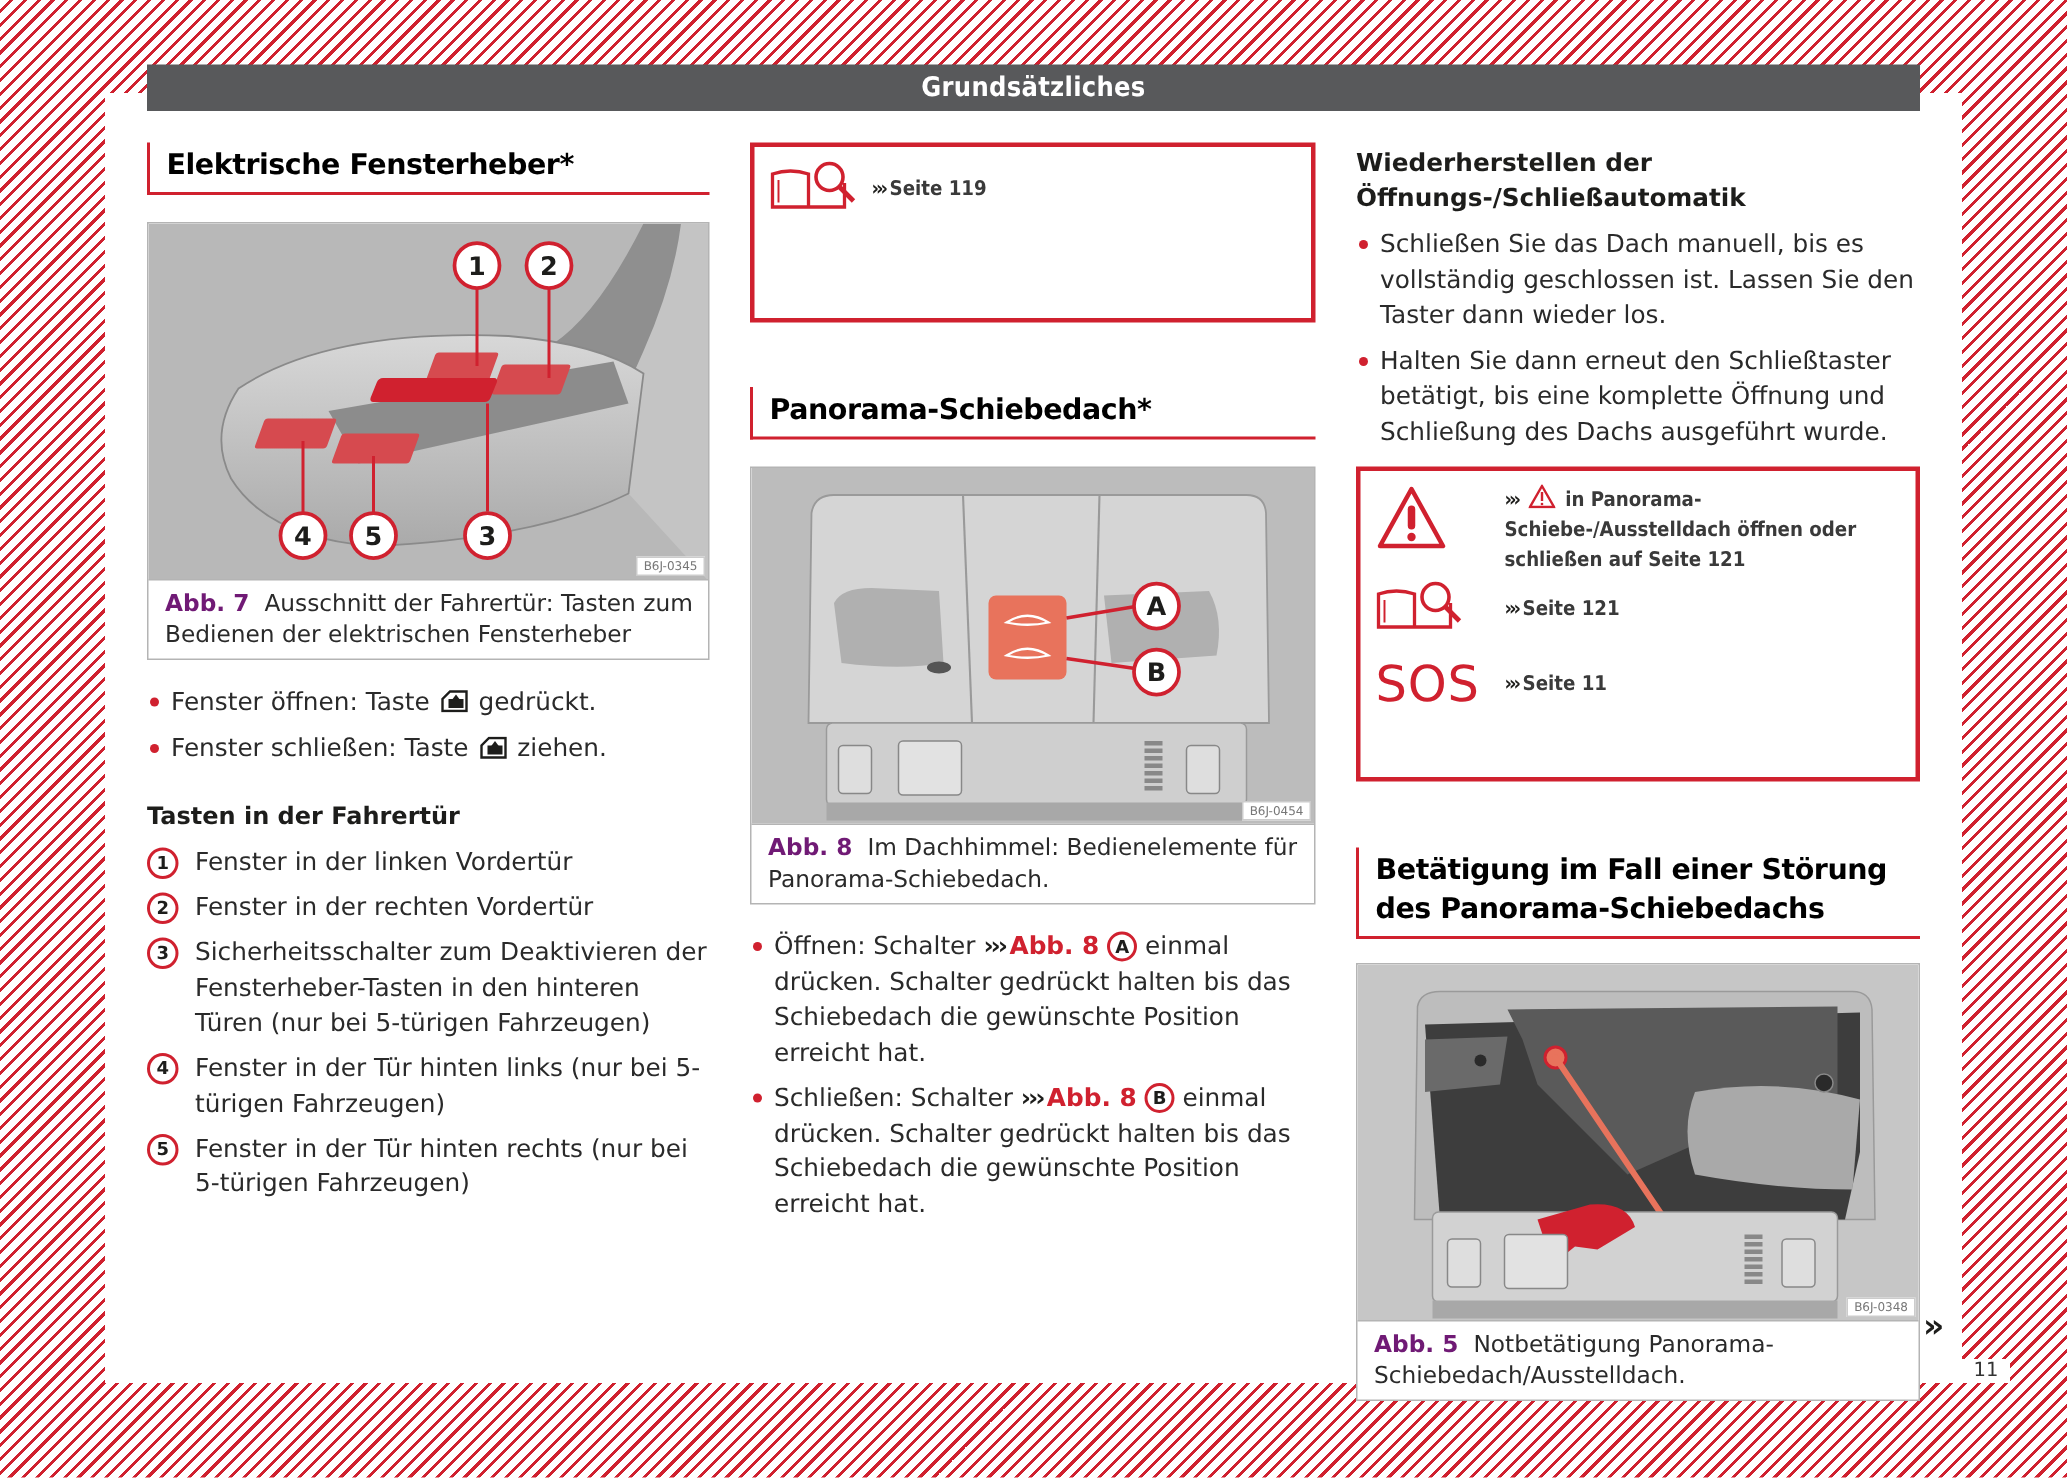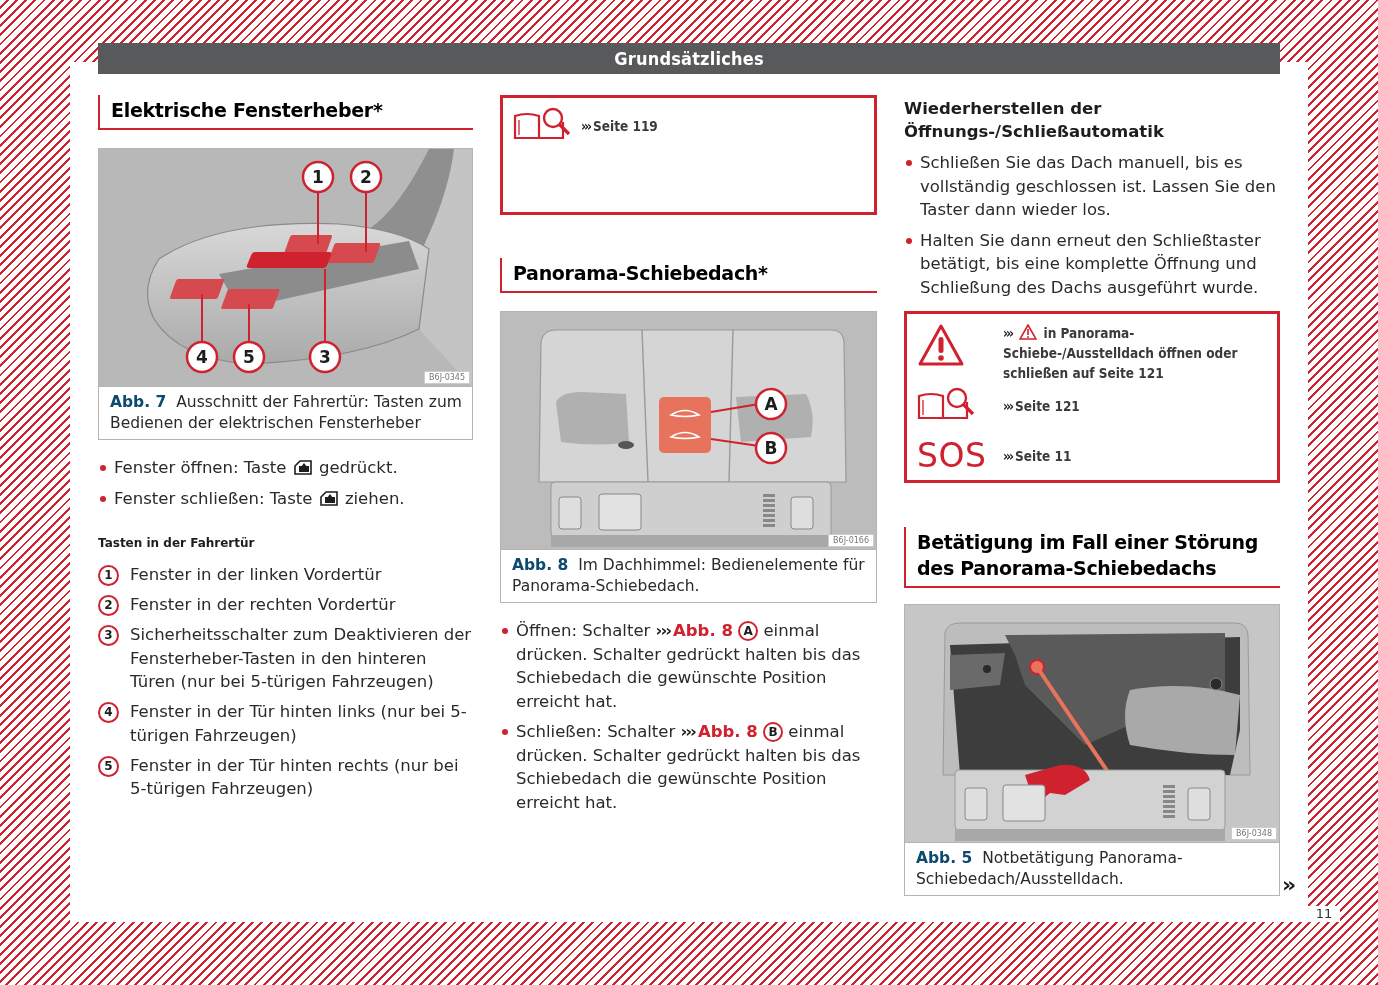--- a/index.html
+++ b/index.html
@@ -42,31 +42,31 @@
   .figure {
     border: 1px solid #b4b4b4; background: #fff;
   }
   .figure-image { position: relative; overflow: hidden; border-bottom: 1px solid #b4b4b4; }
   .figure-image svg { display: block; }
   .fig-code {
     position: absolute; right: 2px; bottom: 2px; background: #fff; color: #777;
     font-size: 8px; padding: 1px 4px; border: 1px solid #ccc; line-height: 9px;
   }
   .caption { padding: 5px 10px 5px 11px; font-size: 15.5px; line-height: 21px; color: #2a2a2a; }
-  .caption .abb { color: #0c4a6e; font-weight: bold; margin-right: 10px; }
+  .caption .abb { color: #701a75; font-weight: bold; margin-right: 10px; }
 
   .bullets { list-style: none; }
   .bullets li { position: relative; padding-left: 16px; font-size: 16.5px; line-height: 23.5px; color: #2a2a2a; margin-bottom: 7px; }
   .bullets li::before {
     content: ""; position: absolute; left: 2px; top: 9px; width: 6px; height: 6px; border-radius: 50%; background: #d0212f;
   }
   .inline-window-icon {
     display: inline-block; width: 18px; height: 15px; vertical-align: -2px; margin: 0 2px;
   }
-  .subheading { font-weight: bold; font-size: 12px; color: #1d1d1b; line-height: 23px; }
+  .subheading { font-weight: bold; font-size: 16px; color: #1d1d1b; line-height: 23px; }
   .numlist { list-style: none; }
   .numlist li { position: relative; padding-left: 32px; font-size: 16.5px; line-height: 23.5px; color: #2a2a2a; margin-bottom: 6.5px; }
   .num-badge {
     position: absolute; left: 0; top: 2px; width: 21px; height: 21px; border: 2px solid #d0212f; border-radius: 50%;
     font-size: 12px; font-weight: bold; text-align: center; line-height: 17px; color: #1d1d1b; background: #fff;
   }
   .letter-badge {
     display: inline-block; width: 20px; height: 20px; border: 2px solid #d0212f; border-radius: 50%;
     font-size: 12px; font-weight: bold; text-align: center; line-height: 16px; color: #1d1d1b; vertical-align: 1px;
   }
@@ -230,21 +230,21 @@
             <rect x="262" y="212" width="12" height="3"></rect>
           </g>
         <rect x="50" y="223" width="280" height="12" fill="#a8a8a8"></rect>
         <circle cx="270" cy="92" r="15" fill="#fff" stroke="#d0212f" stroke-width="2.5"></circle>
         <circle cx="270" cy="136" r="15" fill="#fff" stroke="#d0212f" stroke-width="2.5"></circle>
         <g font-family="DejaVu Sans, sans-serif" font-size="17" font-weight="bold" fill="#1d1d1b" text-anchor="middle">
           <text x="270" y="98">A</text>
           <text x="270" y="142">B</text>
         </g>
       </svg>
-      <span class="fig-code">B6J-0166</span>
+      <span class="fig-code">B6J-0454</span>
     </div>
     <div class="caption">
       <span class="abb">Abb. 8</span><span>Im Dachhimmel: Bedienelemente für Panorama-Schiebedach.</span>
     </div>
   </div>
 
   <ul class="bullets" style="margin-top:16px;">
     <li>
       <span>Öffnen: Schalter</span>
       <span class="chev">›››</span><span class="ref-red">Abb. 8</span>
@@ -261,21 +261,21 @@
 </div>
 
 <div class="col col3">
   <div class="subheading" style="margin-top:2px; font-size:16.5px;">Wiederherstellen der Öffnungs-/Schließautomatik</div>
 
   <ul class="bullets" style="margin-top:8px;">
     <li>Schließen Sie das Dach manuell, bis es vollständig geschlossen ist. Lassen Sie den Taster dann wieder los.</li>
     <li>Halten Sie dann erneut den Schließtaster betätigt, bis eine komplette Öffnung und Schließung des Dachs ausgeführt wurde.</li>
   </ul>
 
-  <div class="warn-box" style="margin-top:12px; height:172px;">
+  <div class="warn-box" style="margin-top:12px; height:210px;">
     <div class="warn-row" style="height:60px;">
       <div class="warn-icon">
         <svg width="48" height="44" viewBox="0 0 48 44" style="margin-top:3px;">
           <path d="M24 3 L45 41 L3 41 Z" fill="none" stroke="#d0212f" stroke-width="3" stroke-linejoin="round"></path>
           <rect x="21.5" y="14" width="5" height="16" rx="2.5" fill="#d0212f"></rect>
           <circle cx="24" cy="35" r="2.8" fill="#d0212f"></circle>
         </svg>
       </div>
       <div class="warn-text" style="margin-top:3px; padding-left:18px;">
         <span class="chev">›››</span>

